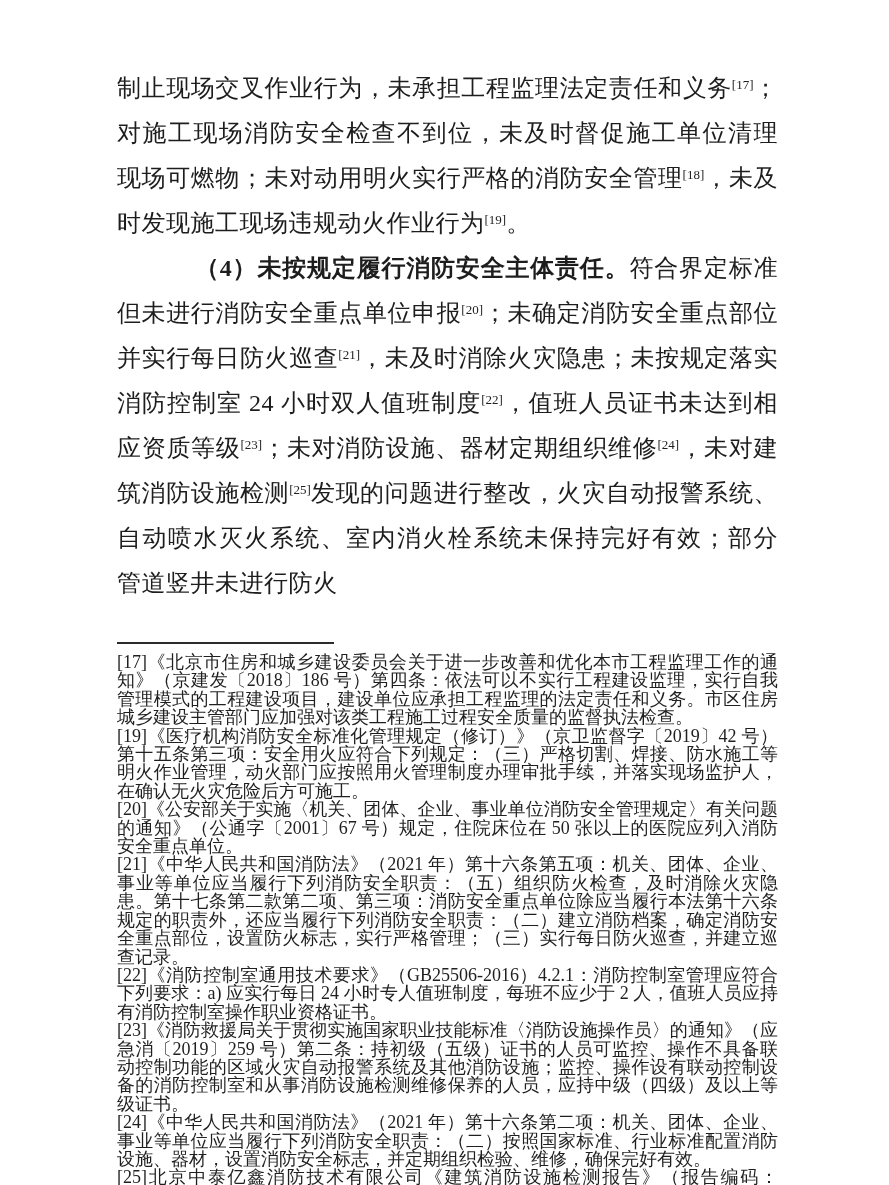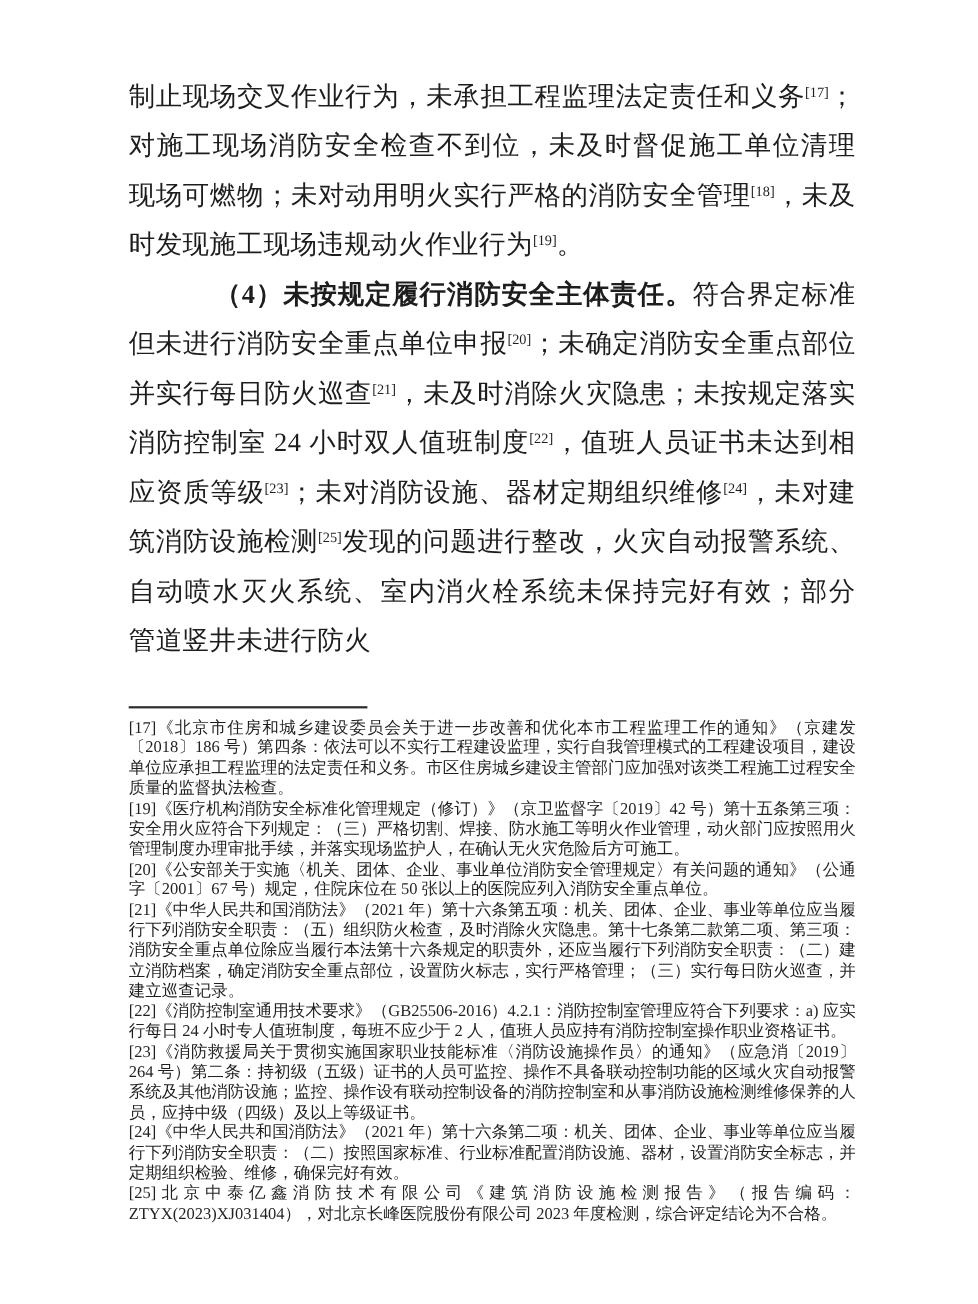--- a/index.html
+++ b/index.html
@@ -52,21 +52,21 @@
     margin-top: 36px;
   }
   .footnote-separator {
     width: 217px;
     height: 0;
     border-top: 2px solid #2b2b2b;
     margin-bottom: 9px;
   }
   .footnotes p {
     margin: 0;
-    font-size: 15px;
+    font-size: 18px;
     line-height: 18.4px;
     text-align: justify;
     color: #1f1f1f;
   }
 </style>
 </head>
 <body>
 
 <div class="page">
   <div class="column">
@@ -84,21 +84,21 @@
 
 
           <p><span>[19]</span><span>《医疗机构消防安全标准化管理规定（修订）》（京卫监督字〔2019〕42 号）第十五条第三项：安全用火应符合下列规定：（三）严格切割、焊接、防水施工等明火作业管理，动火部门应按照用火管理制度办理审批手续，并落实现场监护人，在确认无火灾危险后方可施工。</span></p>
 
           <p><span>[20]</span><span>《公安部关于实施〈机关、团体、企业、事业单位消防安全管理规定〉有关问题的通知》（公通字〔2001〕67 号）规定，住院床位在 50 张以上的医院应列入消防安全重点单位。</span></p>
 
           <p><span>[21]</span><span>《中华人民共和国消防法》（2021 年）第十六条第五项：机关、团体、企业、事业等单位应当履行下列消防安全职责：（五）组织防火检查，及时消除火灾隐患。第十七条第二款第二项、第三项：消防安全重点单位除应当履行本法第十六条规定的职责外，还应当履行下列消防安全职责：（二）建立消防档案，确定消防安全重点部位，设置防火标志，实行严格管理；（三）实行每日防火巡查，并建立巡查记录。</span></p>
 
           <p><span>[22]</span><span>《消防控制室通用技术要求》（GB25506-2016）4.2.1：消防控制室管理应符合下列要求：a) 应实行每日 24 小时专人值班制度，每班不应少于 2 人，值班人员应持有消防控制室操作职业资格证书。</span></p>
 
-          <p><span>[23]</span><span>《消防救援局关于贯彻实施国家职业技能标准〈消防设施操作员〉的通知》（应急消〔2019〕264 号）第二条：持初级（五级）证书的人员可监控、操作不具备联动控制功能的区域火灾自动报警系统及其他消防设施；监控、操作设有联动控制设备的消防控制室和从事消防设施检测维修保养的人员，应持中级（四级）及以上等级证书。</span></p>
+          <p><span>[23]</span><span>《消防救援局关于贯彻实施国家职业技能标准〈消防设施操作员〉的通知》（应急消〔2019〕259 号）第二条：持初级（五级）证书的人员可监控、操作不具备联动控制功能的区域火灾自动报警系统及其他消防设施；监控、操作设有联动控制设备的消防控制室和从事消防设施检测维修保养的人员，应持中级（四级）及以上等级证书。</span></p>
 
           <p><span>[24]</span><span>《中华人民共和国消防法》（2021 年）第十六条第二项：机关、团体、企业、事业等单位应当履行下列消防安全职责：（二）按照国家标准、行业标准配置消防设施、器材，设置消防安全标志，并定期组织检验、维修，确保完好有效。</span></p>
 
           <p><span>[25]</span><span>北京中泰亿鑫消防技术有限公司《建筑消防设施检测报告》（报告编码：ZTYX(2023)XJ031404），对北京长峰医院股份有限公司 2023 年度检测，综合评定结论为不合格。</span></p>
         </div>
     </div>
 
   </div>
 </div>
 

